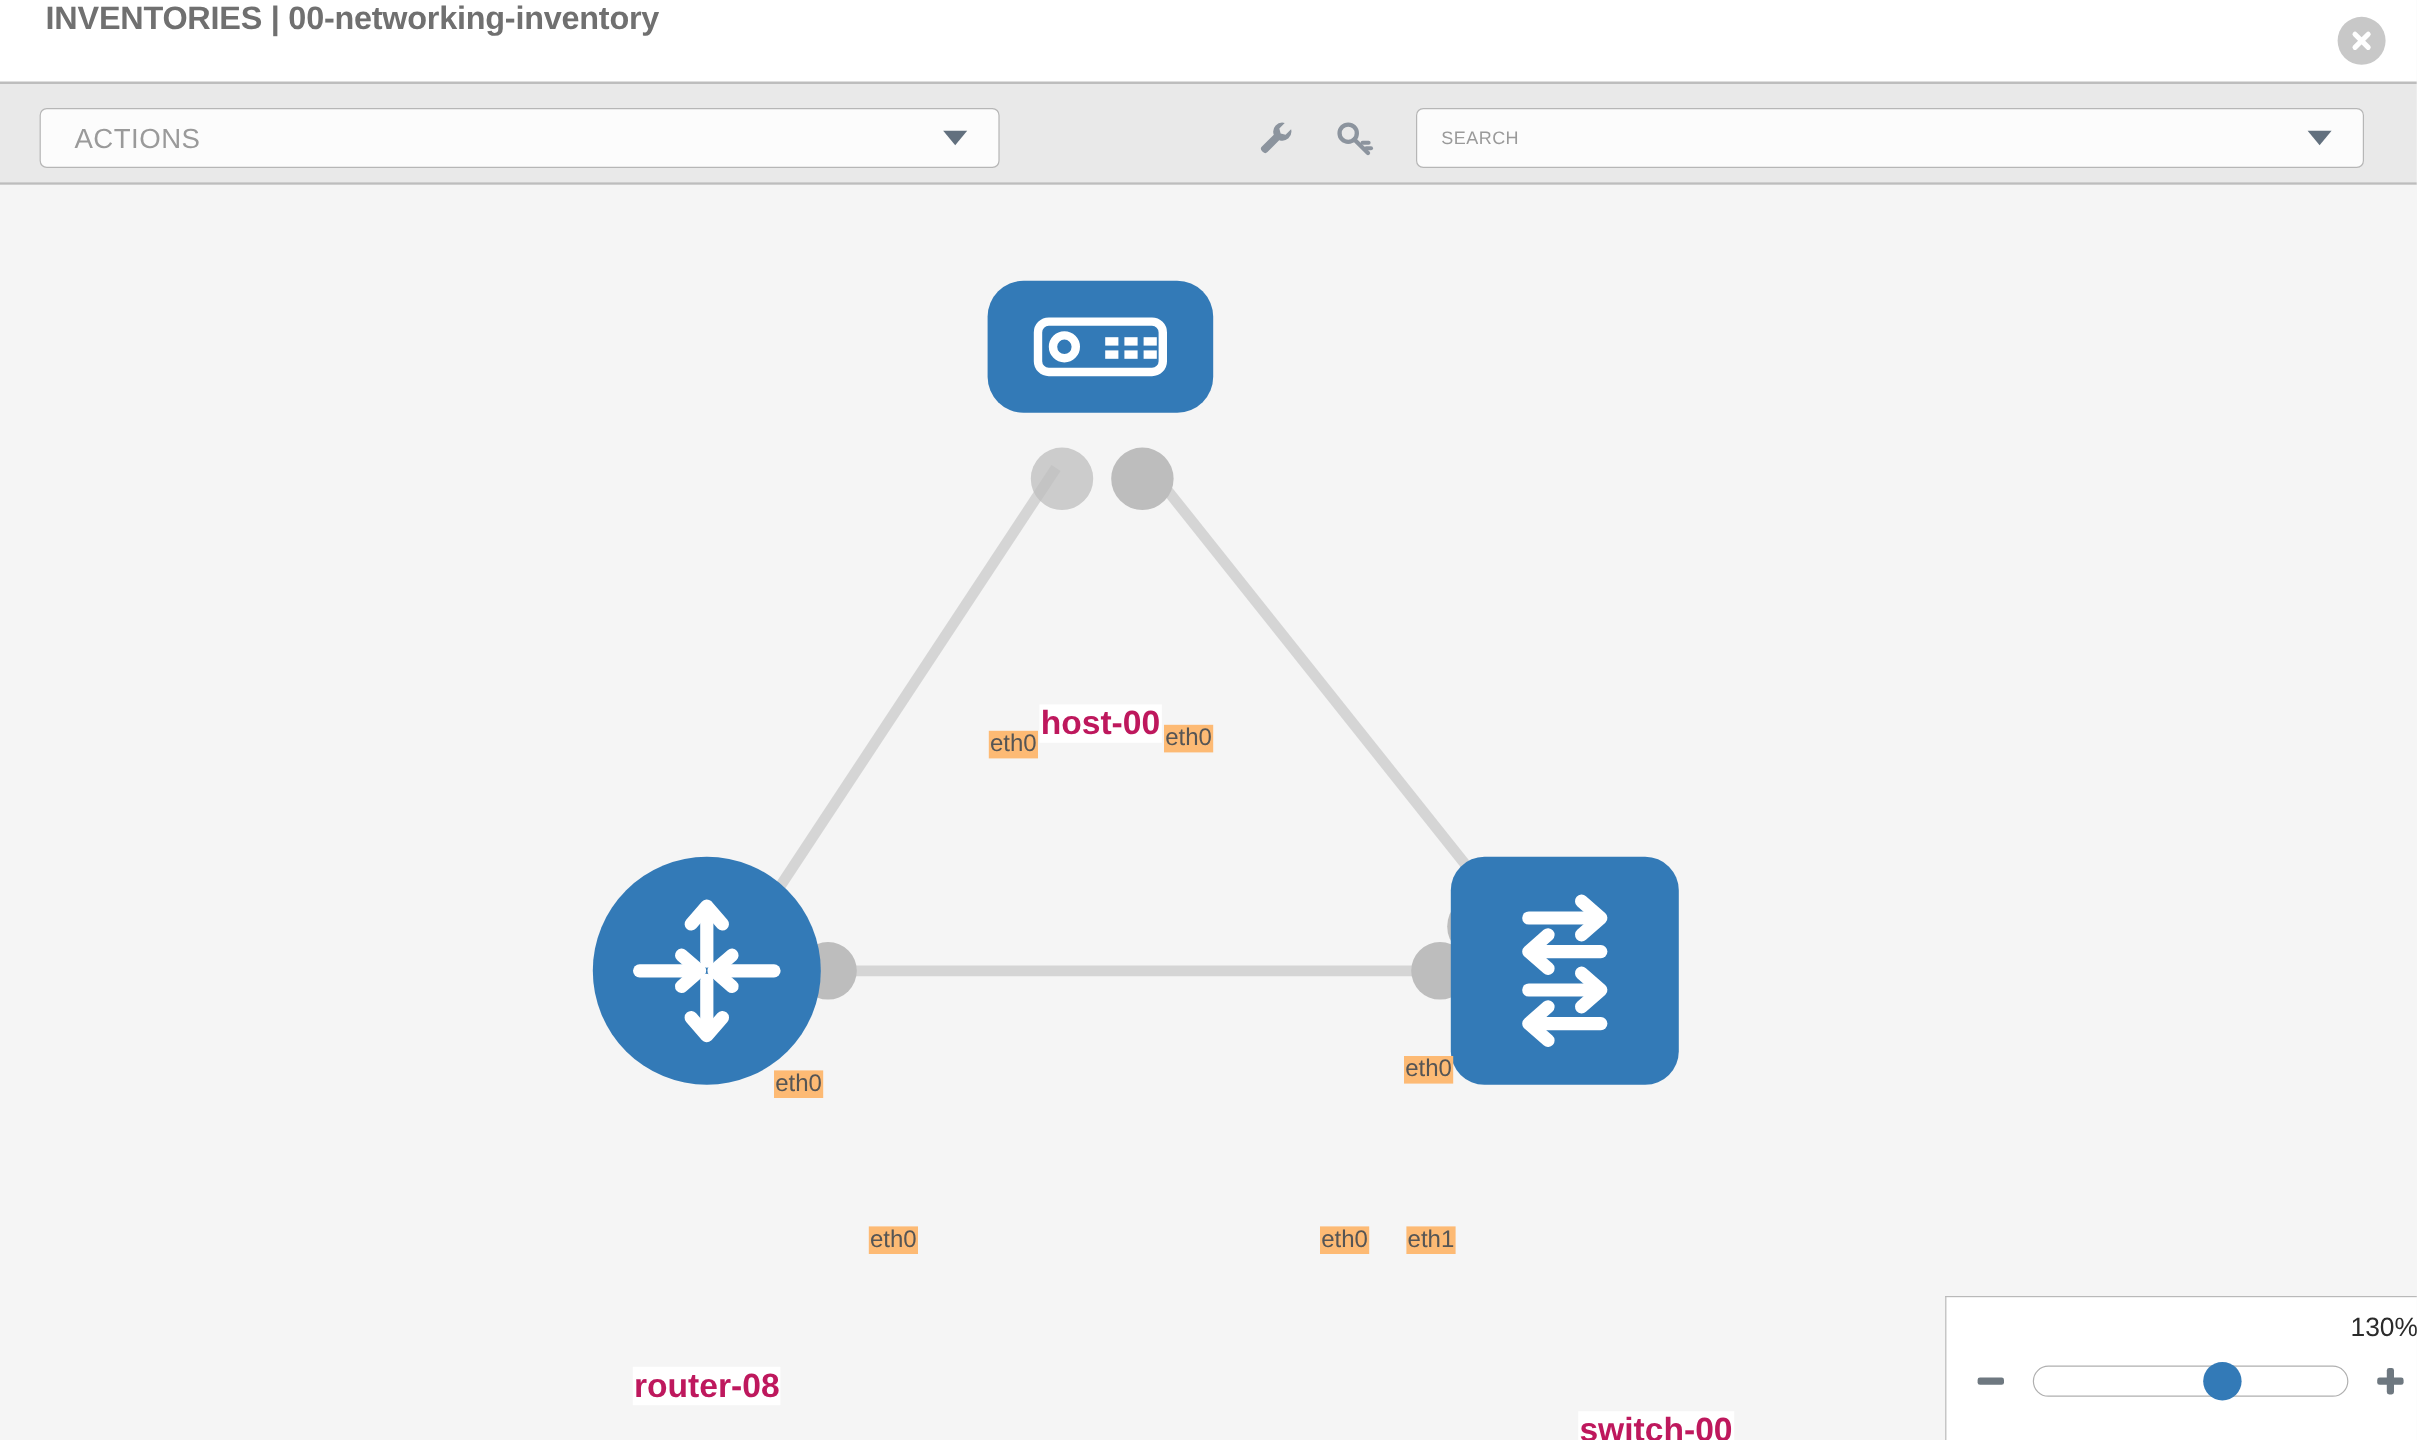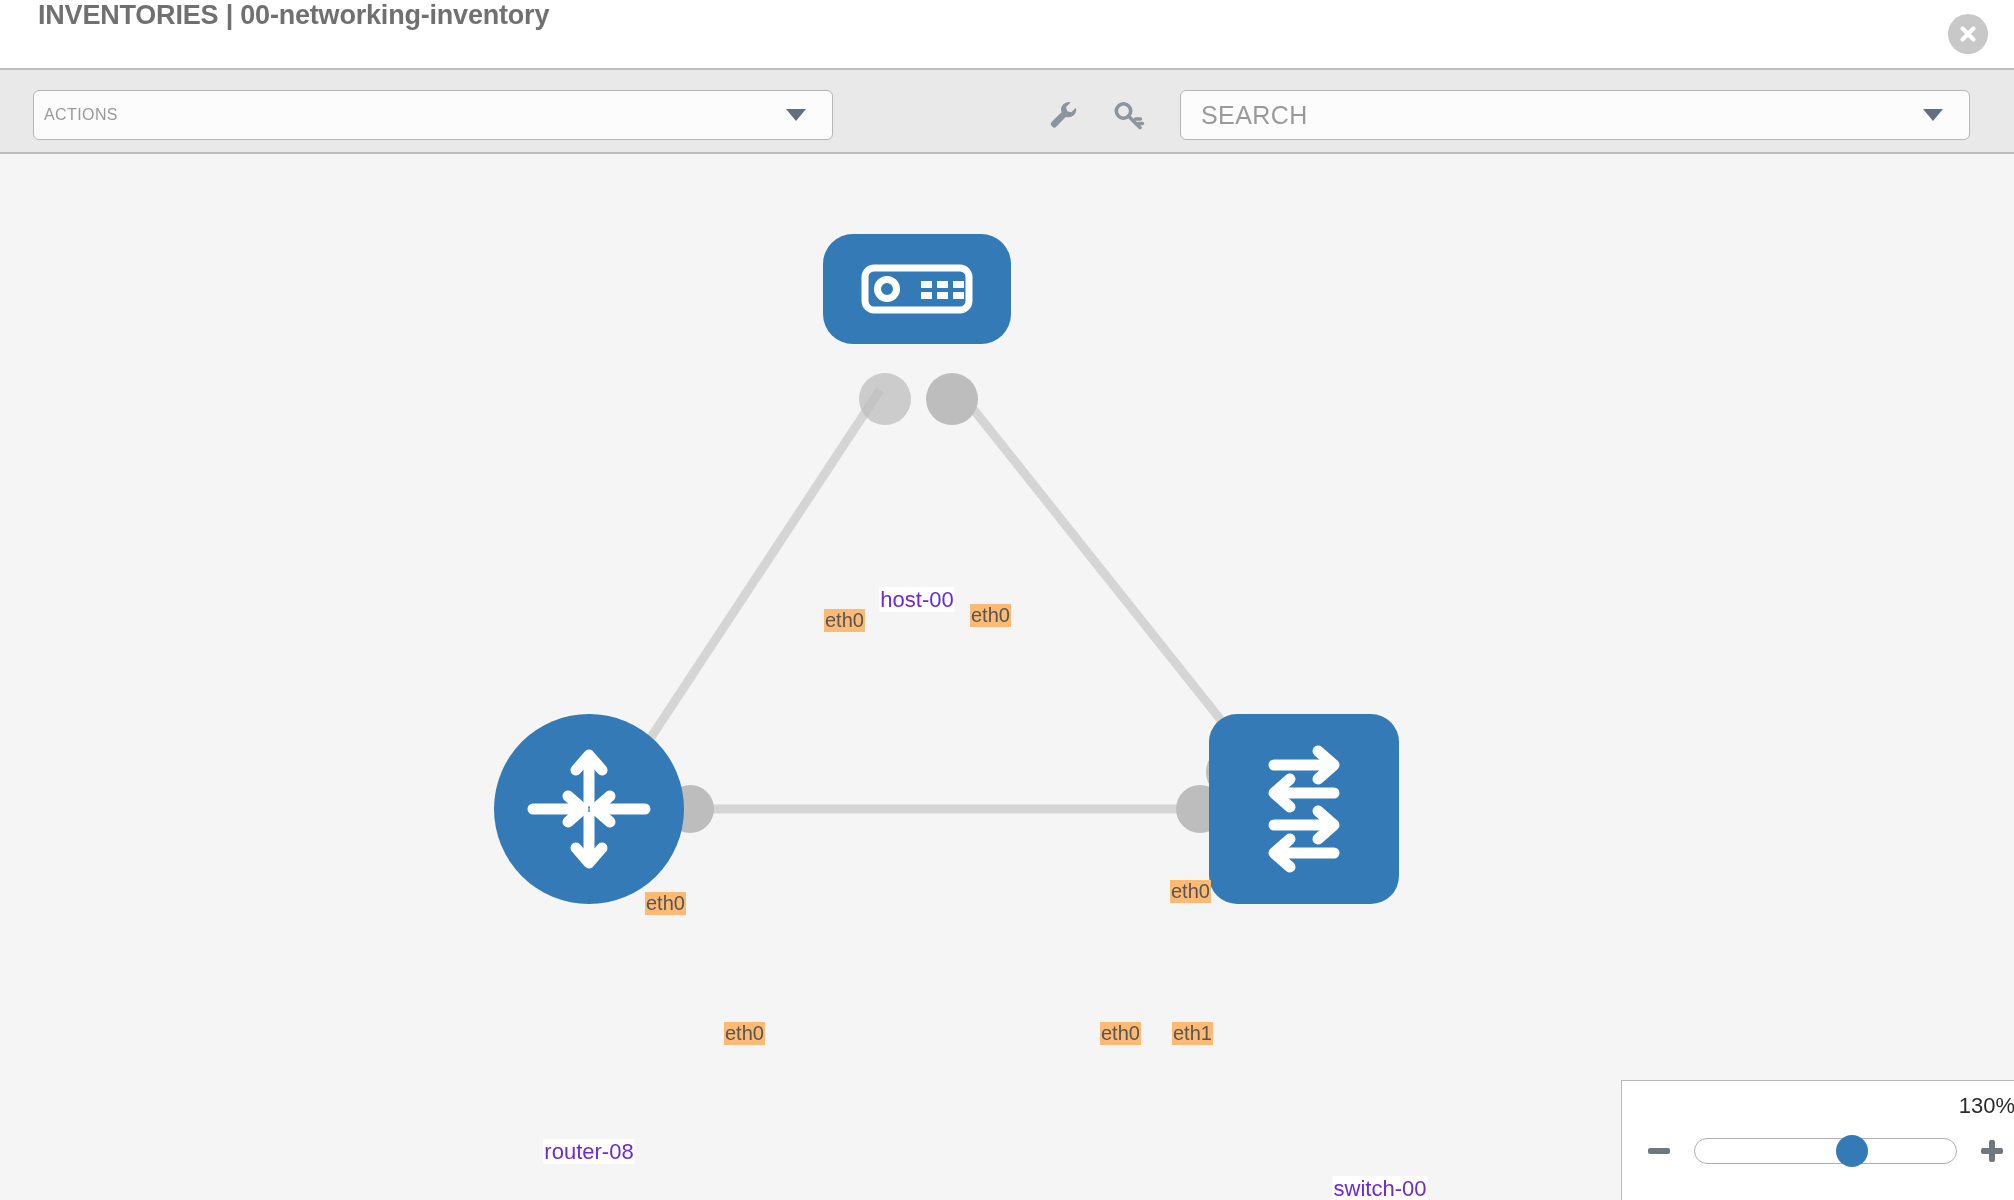--- a/index.html
+++ b/index.html
@@ -45,22 +45,22 @@
   .actions-select {
     position: absolute; left: 33px; top: 20px;
     width: 800px; height: 50px;
     background: #fcfcfc;
     border: 1px solid #b6b6b6;
     border-radius: 6px;
     display: flex; align-items: center;
     cursor: pointer;
   }
   .actions-label {
-    margin-left: 10px;
-    font-size: 16px;
+    margin-left: 28px;
+    font-size: 23px;
     color: #9a9a9a;
     letter-spacing: 0.4px;
   }
   .caret {
     position: absolute; right: 26px; top: 50%;
     transform: translateY(-50%);
     width: 0; height: 0;
     border-left: 10px solid transparent;
     border-right: 10px solid transparent;
     border-top: 12px solid #62707e;
@@ -78,44 +78,45 @@
     position: absolute; left: 1180px; top: 20px;
     width: 790px; height: 50px;
     background: #fcfcfc;
     border: 1px solid #b6b6b6;
     border-radius: 6px;
     display: flex; align-items: center;
     cursor: text;
   }
   .search-label {
     margin-left: 20px;
-    font-size: 25px;
+    font-size: 15px;
     color: #9a9a9a;
     letter-spacing: 0.4px;
   }
 
   
   .canvas {
     position: absolute; top: 154px; left: 0;
     width: 2014px; height: 1046px;
     background: #f5f5f5;
     overflow: hidden;
   }
   #topology { position:absolute; top:0; left:0; }
 
   
   .node-label {
     position: absolute;
-    font-size: 22px;
-    color: #6d28d9;
+    font-size: 28px;
+    color: #be185d;
     background: #ffffff;
     white-space: nowrap;
     transform: translateX(-50%);
     padding: 0 1px;
     line-height: 1.15;
+    font-weight: bold;
   }
   .edge-label {
     position: absolute;
     font-size: 20px;
     color: #555555;
     background: #fdba74;
     white-space: nowrap;
     padding: 0 1px;
     line-height: 1.15;
   }

